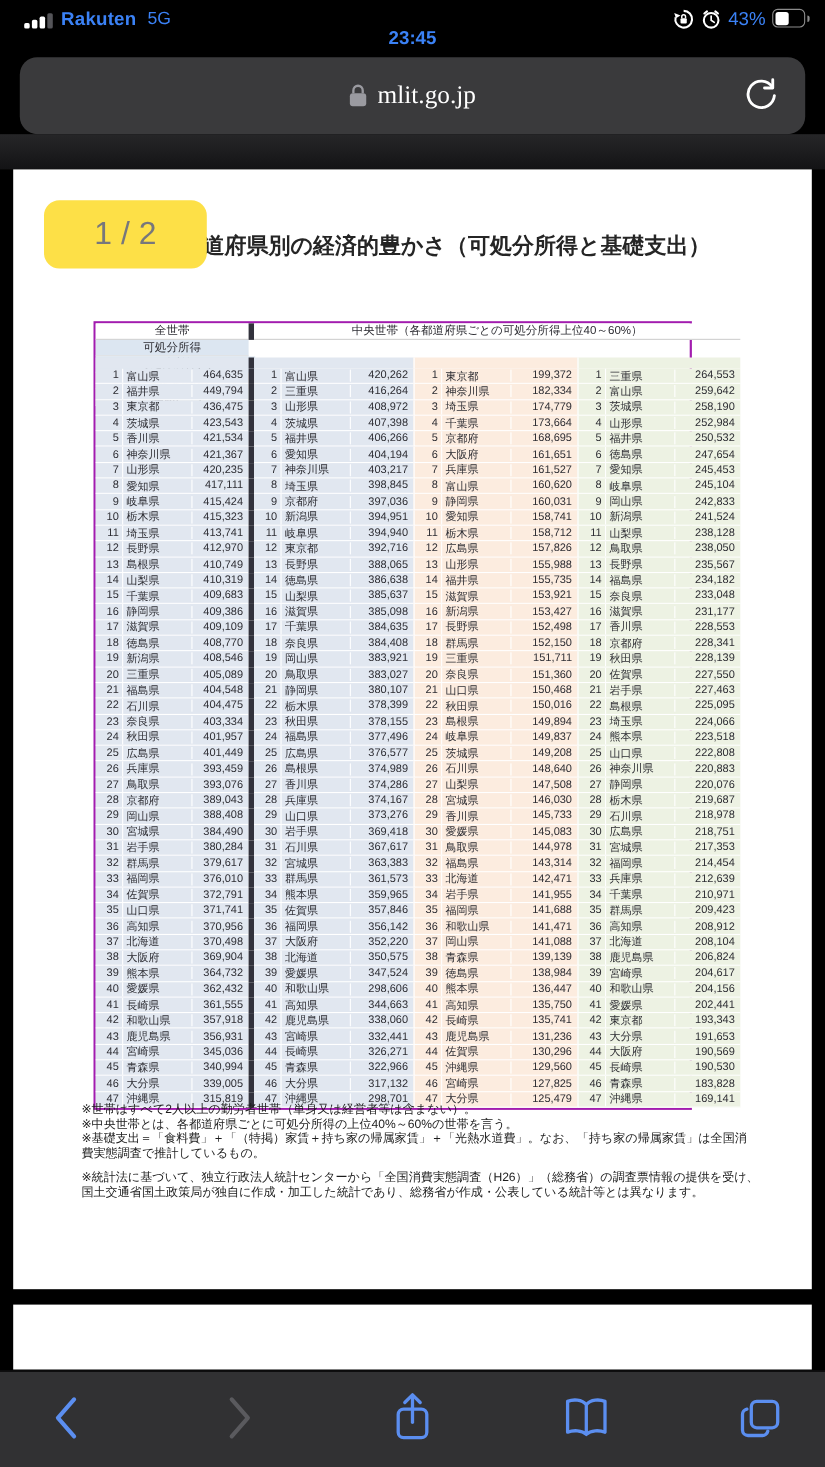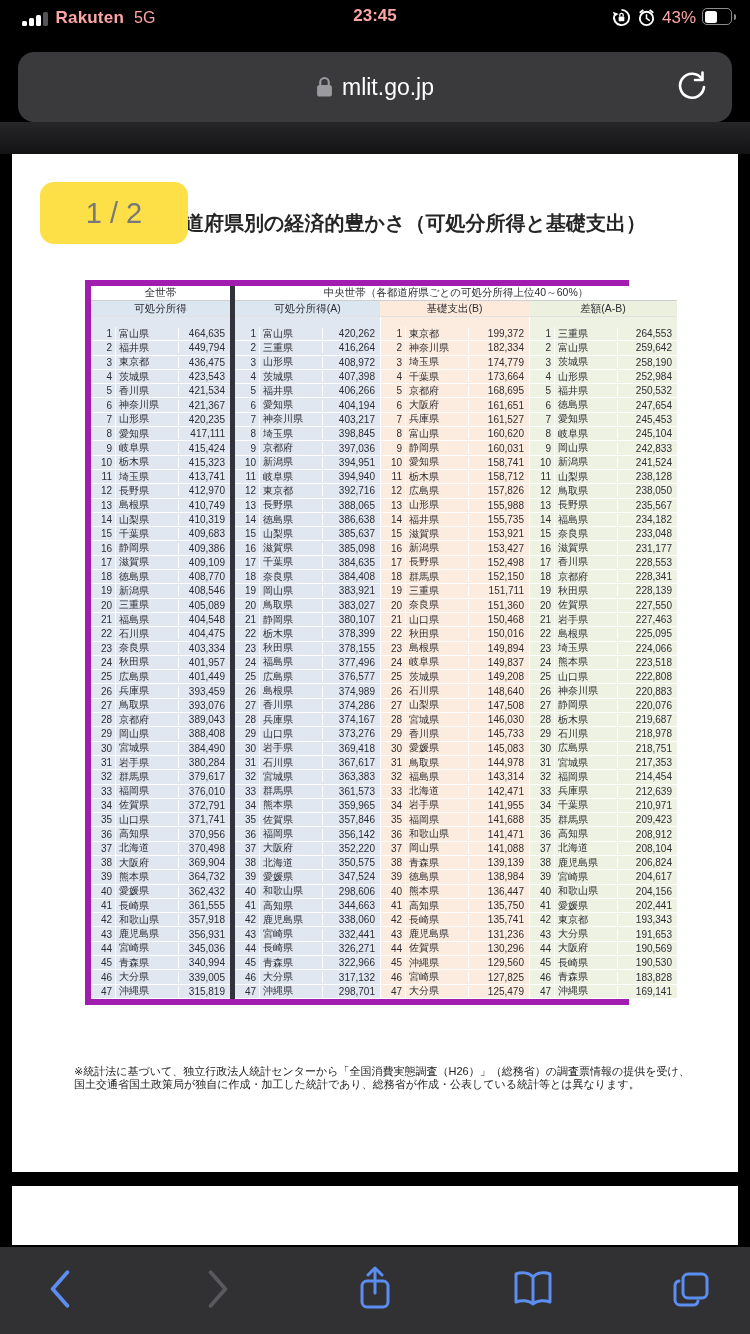--- a/index.html
+++ b/index.html
@@ -1,54 +1,54 @@
 <!DOCTYPE html>
 <html><head>
 <meta charset="utf-8">
 <style>
   * { margin:0; padding:0; box-sizing:border-box; }
   html,body { width:750px; height:1334px; background:#000; font-family:"Liberation Sans","DejaVu Sans",sans-serif; overflow:hidden; position:relative; }
 
   
-  .status-bar { position:absolute; left:0; top:0; width:750px; height:44px; background:#000; color:#fca5a5; }
+  .status-bar { position:absolute; left:0; top:0; width:750px; height:44px; background:#000; color:#3b82f6; }
   .sb-left { position:absolute; left:22px; top:8px; display:flex; align-items:center; gap:8px; }
   .sig { display:flex; align-items:flex-end; gap:2.5px; height:15px; }
   .sig span { width:4.5px; border-radius:1.5px; background:#fff; display:block; }
   .sig .b1{height:5px;} .sig .b2{height:8px;} .sig .b3{height:11px;} .sig .b4{height:14px; background:#545458;}
   .carrier { font-size:17px; font-weight:600; letter-spacing:.2px; }
   .network { font-size:16px; font-weight:400; margin-left:2px; }
-  .sb-time { position:absolute; left:0; right:0; top:6px; text-align:center; font-size:17px; font-weight:600; }
+  .sb-time { position:absolute; left:0; right:0; top:25px; text-align:center; font-size:17px; font-weight:600; }
   .sb-right { position:absolute; right:14px; top:8px; display:flex; align-items:flex-start; gap:6px; }
   .sb-pct { font-size:17px; font-weight:400; }
   .battery { position:relative; width:34px; height:17px; }
   .bat-body { position:absolute; left:0; top:0; width:30px; height:17px; border:1.5px solid rgba(255,255,255,.55); border-radius:5px; }
   .bat-fill { position:absolute; left:2.5px; top:2.5px; width:12px; height:12px; background:#fff; border-radius:2.5px; }
   .bat-nub { position:absolute; right:0; top:5.5px; width:2.5px; height:6px; background:rgba(255,255,255,.55); border-radius:0 2px 2px 0; }
 
   
   .url-card { position:absolute; left:18px; top:52px; width:714px; height:70px; background:#3a3a3c; border-radius:16px; display:flex; align-items:center; justify-content:center; }
   .url-center { display:flex; align-items:center; gap:9px; }
-  .url-domain { color:#fff; font-size:23px; font-weight:400; }
+  .url-domain { color:#fff; font-size:23px; font-weight:400;font-family:Liberation Serif, serif; }
   .reload-btn { position:absolute; right:22px; top:17px; width:36px; height:36px; color:#fff; }
   .chrome-fade { position:absolute; left:0; top:122px; width:750px; height:32px; background:linear-gradient(#262628,#131315); }
 
   
   .page1 { position:absolute; left:12px; top:154px; width:726px; height:1018px; background:#fff; }
   .page-badge { position:absolute; left:28px; top:28px; width:148px; height:62px; background:#fde047; border-radius:14px; color:#77777c; font-size:29px; display:flex; align-items:center; justify-content:center; z-index:3; }
   .doc-title { position:absolute; left:172px; top:56px; font-size:20px; font-weight:700; color:#252525; white-space:nowrap; }
 
   
-  .xl-table { position:absolute; left:73px; top:126px; width:544px; border:6px solid #a21caf; background:#fff; font-size:10px; color:#2d2d33; }
+  .xl-table { position:absolute; left:73px; top:138px; width:544px; border:2px solid #a21caf; background:#fff; font-size:10px; color:#2d2d33; }
   .t-row { display:flex; width:100%; }
   .t-divider { width:5px; background:#32323c; flex:none; }
   .w-g1{ width:139px; flex:none;} .w-g2{ width:145px; flex:none;} .w-g3{ width:149px; flex:none;} .w-g4{ width:148px; flex:none;}
   .t-span-row { height:15px; }
   .t-span { display:flex; align-items:center; justify-content:center; font-size:10.5px; border-bottom:1px solid #cfcfcf; background:#fff; }
   .t-span.w-central { width:442px; flex:none; }
-  .t-head-row { height:16px; }
+  .t-head-row { height:16px;flex-direction:column; }
   .t-head { display:flex; align-items:center; justify-content:center; font-size:10.5px; border-bottom:1px solid #e2e2e2; }
   .t-pad-row { height:10px; }
   .bg-blue { background:#dce6f1; } .bg-orange { background:#fdeada;text-align:right; } .bg-green { background:#ebf1de; }
   .rbg-blue { background:#e1e7f0; } .rbg-orange { background:#fcecdf; } .rbg-green { background:#edf2e3; }
   .d-row { height:14.3px; }
   .d-cell { display:flex; align-items:center; height:100%; overflow:hidden; border-bottom:1px solid #fff; }
   .d-cell .rk { width:24px; text-align:right; padding-right:3px; flex:none; }
   .d-cell .nm { width:63px; padding-left:3px; flex:none; border-left:1px solid #fff; white-space:nowrap; overflow:hidden; }
   .d-cell .vl { flex:1; text-align:right; padding-right:5px; border-left:1px solid #fff; }
   .g3-cell, .g4-cell { border-left:1px solid #fff; }
@@ -1218,20 +1218,21 @@
           </div>
           <div class="d-cell w-g4 rbg-green g4-cell">
             <span class="rk">47</span>
             <span class="nm">沖縄県</span>
             <span class="vl">169,141</span>
           </div>
         </div>
       </div>
   </div>
 
+  <div class="notes notes-1" id="notes1">※世帯はすべて2人以上の勤労者世帯（単身又は経営者等は含まない）。<br>※中央世帯とは、各都道府県ごとに可処分所得の上位40%～60%の世帯を言う。<br>※基礎支出＝「食料費」＋「（特掲）家賃＋持ち家の帰属家賃」＋「光熱水道費」。なお、「持ち家の帰属家賃」は全国消費実態調査で推計しているもの。</div>
   <div class="notes notes-2">※統計法に基づいて、独立行政法人統計センターから「全国消費実態調査（H26）」（総務省）の調査票情報の提供を受け、国土交通省国土政策局が独自に作成・加工した統計であり、総務省が作成・公表している統計等とは異なります。</div>
 </div>
 
 <div class="page2-strip"></div>
 
 <div class="toolbar">
   <div class="tb-btn tb-back blue">
     <svg width="26" height="42" viewBox="0 0 24 40">
       <polyline points="19,4 5,20 19,36" fill="none" stroke="currentColor" stroke-width="3.6" stroke-linecap="round" stroke-linejoin="round"></polyline>
     </svg>

